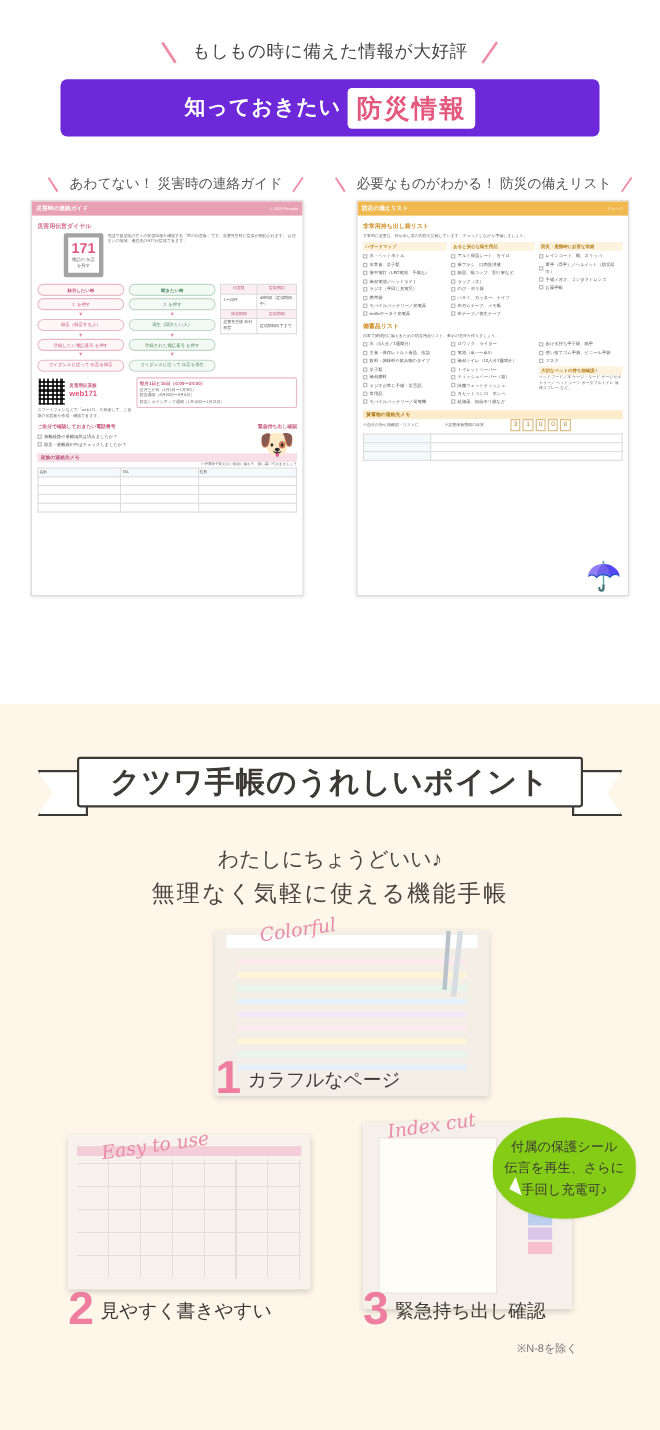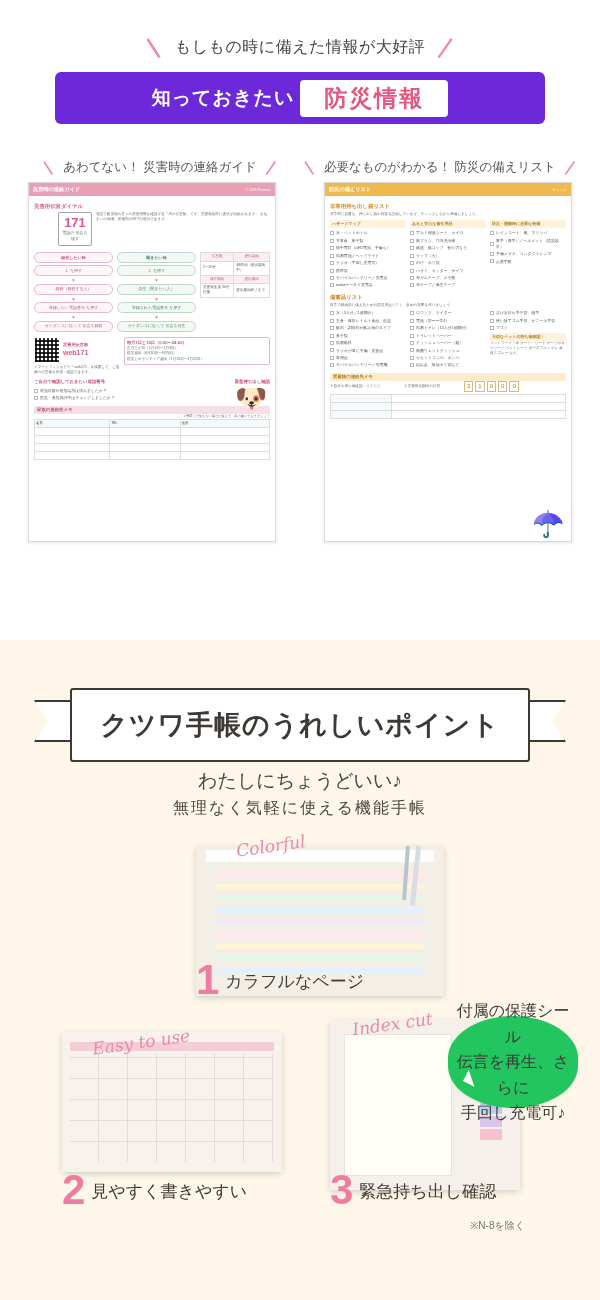--- a/index.html
+++ b/index.html
@@ -23,21 +23,21 @@
   .catch-text { font-size:16px; color:#444; letter-spacing:.5px; }
 
   .pink-banner {
     position:absolute; top:72px; left:55px; width:490px; height:52px;
     background:#6d28d9; border-radius:6px;
     display:flex; align-items:center; justify-content:center; gap:6px;
   }
   .pb-side { font-size:19px; color:#ffffff; font-weight:bold; letter-spacing:1px; }
   .pb-box {
     background:#ffffff; color:#e4577e; font-size:23px; font-weight:bold;
-    padding:3px 24px; border-radius:4px; letter-spacing:2px;
+    padding:3px 8px; border-radius:4px; letter-spacing:2px;
   }
 
   .sheet-head {
     position:absolute; display:flex; align-items:center; justify-content:center; gap:7px;
     font-size:12.5px; color:#555;
   }
   .sheet-head .slash { font-size:15px; color:#ef8ba6; }
   .sheet-head.left  { top:158px; left:20px;  width:280px; }
   .sheet-head.right { top:158px; left:300px; width:280px; }
 
@@ -59,21 +59,21 @@
   .sh-title .cr { font-size:3.6px; font-weight:normal; opacity:.9; }
 
   .sh-body { padding:4px 5px; font-size:4.4px; line-height:1.5; color:#444; }
   .sh-sub { font-size:5.4px; font-weight:bold; color:#d1678a; margin:2px 0 2px; }
   .sheet.right .sh-sub { color:#d08b22; }
   .sh-note { font-size:3.6px; color:#666; line-height:1.45; }
 
   .row { display:flex; gap:4px; }
   .col { flex:1; }
 
-  .dial-box { border:1px solid #a3a3a3; border-radius:2px; padding:3px; margin-bottom:3px;margin-left:24px; }
+  .dial-box { border:4px solid #a3a3a3; border-radius:2px; padding:3px; margin-bottom:3px;margin-left:24px; }
   .dial-num { font-size:13px; font-weight:bold; color:#e4577e; text-align:center; line-height:1.1; }
   .dial-lbl { font-size:4px; color:#666; text-align:center; }
 
   .pill {
     border:1px solid #e7b9c7; border-radius:6px; text-align:center;
     font-size:4px; padding:1.5px 1px; margin-bottom:2px; background:#fff6f8; color:#c45478;
   }
   .pill.g { border-color:#bfd8c6; background:#f3f9f4; color:#4f8a62; }
   .pill.strong { font-weight:bold; }
   .arrow { text-align:center; font-size:5px; color:#e08aa3; line-height:.9; margin-bottom:1px; }
@@ -96,36 +96,36 @@
   .memo-tbl { width:100%; border-collapse:collapse; font-size:3.4px; }
   .memo-tbl td { border:1px solid #dcdcdc; height:8px; }
   .memo-tbl td.h { background:#f4f9fc; }
 
   .snoopy { position:absolute; font-size:26px; line-height:1; }
 
   
   .sec2 { position:absolute; top:640px; left:0; width:600px; height:660px; background:#fdf6e9; }
 
   .ribbon {
-    position:absolute; top:48px; left:70px; width:460px; height:74px;
+    position:absolute; top:48px; left:70px; width:460px; height:46px;
     background:#ffffff; border:2px solid #3d3a36; border-radius:3px;
     display:flex; align-items:center; justify-content:center;
   }
   .ribbon .rb-text { font-size:27px; font-weight:bold; color:#3d3a36; letter-spacing:1px; }
   .rb-tail {
     position:absolute; top:60px; width:46px; height:42px; background:#ffffff;
     border:2px solid #3d3a36;
   }
   .rb-tail.l { left:34px; clip-path:polygon(0 0,100% 0,100% 100%,0 100%,14px 50%); }
   .rb-tail.r { left:520px; clip-path:polygon(0 0,100% 0,calc(100% - 14px) 50%,100% 100%,0 100%); }
 
   .sub1 { position:absolute; top:128px; left:0; width:600px; text-align:center;
           font-size:19px; color:#4a4540; }
   .sub2 { position:absolute; top:158px; left:0; width:600px; text-align:center;
-          font-size:16px; color:#4a4540; letter-spacing:2px; }
+          font-size:21px; color:#4a4540; letter-spacing:2px; }
 
   .photo {
     position:absolute; border-radius:2px; overflow:hidden;
     box-shadow:0 2px 6px rgba(0,0,0,.16); background:#fff;
   }
   .photo.p1 { top:206px; left:196px; width:248px; height:150px; }
   .photo.p2 { top:392px; left:62px;  width:220px; height:140px; }
   .photo.p3 { top:380px; left:330px; width:190px; height:170px; }
 
   .pg-lines { position:absolute; inset:0; }
@@ -143,23 +143,23 @@
   .numline .num { font-size:42px; font-weight:bold; color:#ee7d9f; line-height:.85; }
   .numline .lbl { font-size:17px; color:#3d3a36; padding-bottom:5px; }
   .numline.n1 { top:322px; left:196px; }
   .numline.n2 { top:532px; left:62px; }
   .numline.n3 { top:532px; left:330px; }
 
   .note-n8 { position:absolute; top:578px; left:470px; font-size:10px; color:#777; }
 
   .bubble {
     position:absolute; top:376px; left:448px; width:130px; height:92px;
-    background:#22c55e; border-radius:50%/46%;
+    background:#84cc16; border-radius:50%/46%;
     display:flex; align-items:center; justify-content:center; text-align:center;
-    font-size:16px; line-height:1.6; color:#3d3a36; padding:6px 8px;
+    font-size:12px; line-height:1.6; color:#3d3a36; padding:6px 8px;
     box-shadow:0 1px 3px rgba(0,0,0,.08);
   }
   .bubble::after{
     content:""; position:absolute; left:6px; bottom:18px;
     border:9px solid transparent; border-right-color:#ffffff; transform:rotate(-18deg);
   }
 </style>
 </head>
 <body>
 

